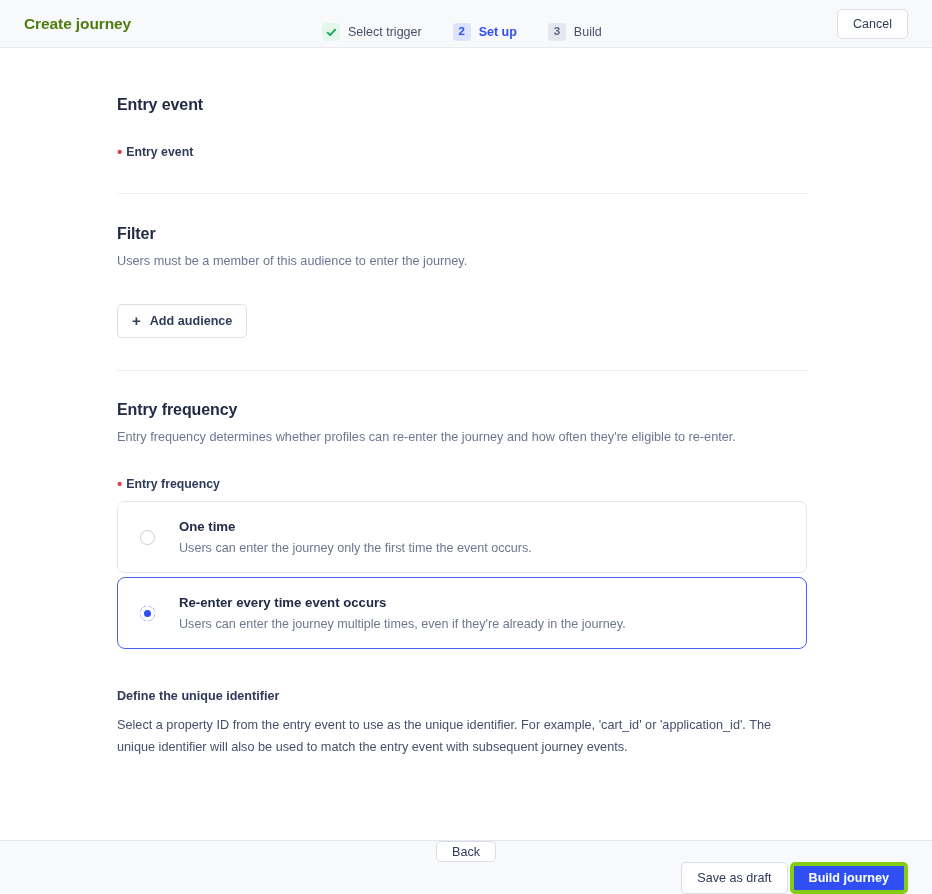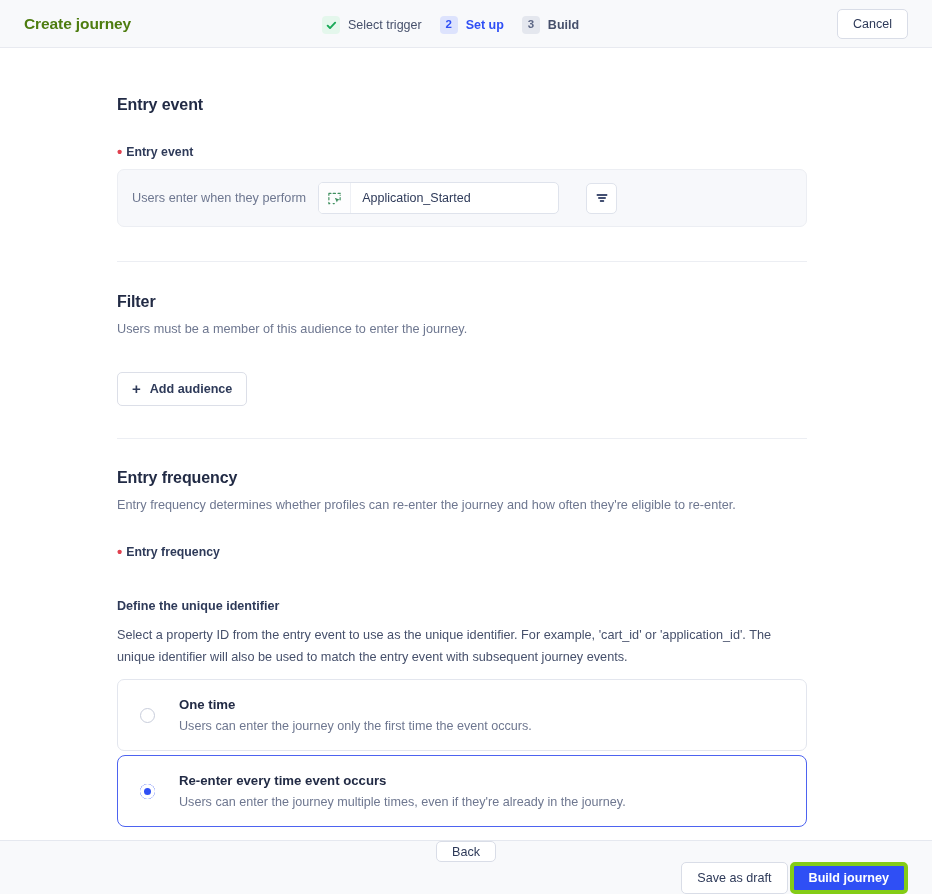--- a/index.html
+++ b/index.html
@@ -41,25 +41,25 @@
   .header-title {
     font-size: 15.5px;
     font-weight: bold;
     color: #4d7c0f;
     letter-spacing: -0.1px;
   }
 
   .steps {
     position: absolute;
     left: 322px;
-    top: 1px;
+    top: 8px;
     height: 48px;
     display: flex;
     align-items: center;
-    gap: 18px;
+    gap: 31px;
   }
 
   .step {
     display: flex;
     align-items: center;
     gap: 8px;
     font-size: 12.5px;
   }
 
   .step-badge {
@@ -86,21 +86,21 @@
   }
 
   .step-badge.pending {
     background: #e4e7ee;
     color: #5d6785;
   }
 
   .step-label { color: #46506b; font-weight: bold; font-size: 12.5px; }
   .step-label.current { color: #2f4ff5; }
   .step-label.done { color: #46506b; font-weight: normal; }
-  .step-label.pending { color: #46506b; font-weight: bold; }
+  .step-label.pending { color: #46506b; font-weight: normal; }
 
   .cancel-btn {
     position: absolute;
     right: 24px;
     top: 9px;
     height: 30px;
     padding: 0 15px;
     background: #ffffff;
     border: 1px solid #d9dde7;
     border-radius: 5px;
@@ -404,41 +404,20 @@
     <div class="content">
 
       <div class="inner" style="padding-top:48px;">
         <div class="section-title">Entry event</div>
 
         <div class="field-label" style="margin-top:31px;">
           <span class="req-dot">•</span>
           <span>Entry event</span>
         </div>
 
-        <div class="entry-panel">
-          <span class="entry-prefix">Users enter when they perform</span>
-
-          <div class="event-input">
-            <span class="event-icon-box">
-              <svg width="15" height="15" viewBox="0 0 16 16" fill="none">
-                <path d="M2 2.6h2.2M6.6 2.6h2.8M11.8 2.6H14v2M14 7v2.6M2 4.6V2.6M2 7v2.6M2 12v1.4h2.2M6.6 13.4h1.2" stroke="#3f8f5f" stroke-width="1.25" stroke-linecap="round" stroke-dasharray="2.4 1.7"></path>
-                <path d="M8.3 7.2l5.3 2.1-2.2.85-.85 2.2L8.3 7.2z" fill="#3f8f5f"></path>
-              </svg>
-            </span>
-            <span class="event-value">Application_Started</span>
-          </div>
-
-          <button class="filter-btn">
-            <svg width="14" height="14" viewBox="0 0 14 14" fill="none">
-              <rect x="1.6" y="3.1" width="10.8" height="1.85" rx="0.7" fill="#434f72"></rect>
-              <rect x="3.1" y="6.1" width="7.8" height="1.85" rx="0.7" fill="#434f72"></rect>
-              <rect x="4.8" y="9.1" width="4.4" height="1.85" rx="0.7" fill="#434f72"></rect>
-            </svg>
-          </button>
-        </div>
       </div>
 
       <div class="divider" style="margin-top:34px;"></div>
 
       <div class="inner" style="padding-top:31px;">
         <div class="section-title">Filter</div>
         <div class="section-desc">Users must be a member of this audience to enter the journey.</div>
 
         <div style="margin-top:32px;">
           <button class="add-audience">
@@ -450,26 +429,20 @@
 
       <div class="divider" style="margin-top:32px;"></div>
 
       <div class="inner" style="padding-top:30px;">
         <div class="section-title">Entry frequency</div>
         <div class="section-desc">Entry frequency determines whether profiles can re-enter the journey and how often they're eligible to re-enter.</div>
 
         <div class="field-label" style="margin-top:30px;">
           <span class="req-dot">•</span>
           <span>Entry frequency</span>
-        </div>
-
-        <div style="margin-top:40px;">
-          <div class="sub-head">Define the unique identifier</div>
-          <div class="para">Select a property ID from the entry event to use as the unique identifier. For example, 'cart_id' or 'application_id'. The unique identifier will also be used to match the entry event with subsequent journey events.</div>
-
         </div>
 
         <div style="margin-top:10px;">
 
           <div class="radio-card">
             <span class="radio-mark"></span>
             <span class="radio-text">
               <span class="radio-title">One time</span>
               <span class="radio-sub">Users can enter the journey only the first time the event occurs.</span>
             </span>
@@ -477,20 +450,26 @@
 
           <div class="radio-card selected">
             <span class="radio-mark on"></span>
             <span class="radio-text">
               <span class="radio-title">Re-enter every time event occurs</span>
               <span class="radio-sub">Users can enter the journey multiple times, even if they're already in the journey.</span>
             </span>
           </div>
 
         </div>
+
+        <div style="margin-top:40px;">
+          <div class="sub-head">Define the unique identifier</div>
+          <div class="para">Select a property ID from the entry event to use as the unique identifier. For example, 'cart_id' or 'application_id'. The unique identifier will also be used to match the entry event with subsequent journey events.</div>
+
+        </div>
       </div>
 
     </div>
   </div>
 
   <div class="footer">
     <button class="btn btn-default">Back</button>
     <div class="footer-right">
       <button class="btn btn-default">Save as draft</button>
       <button class="btn btn-primary">Build journey</button>

